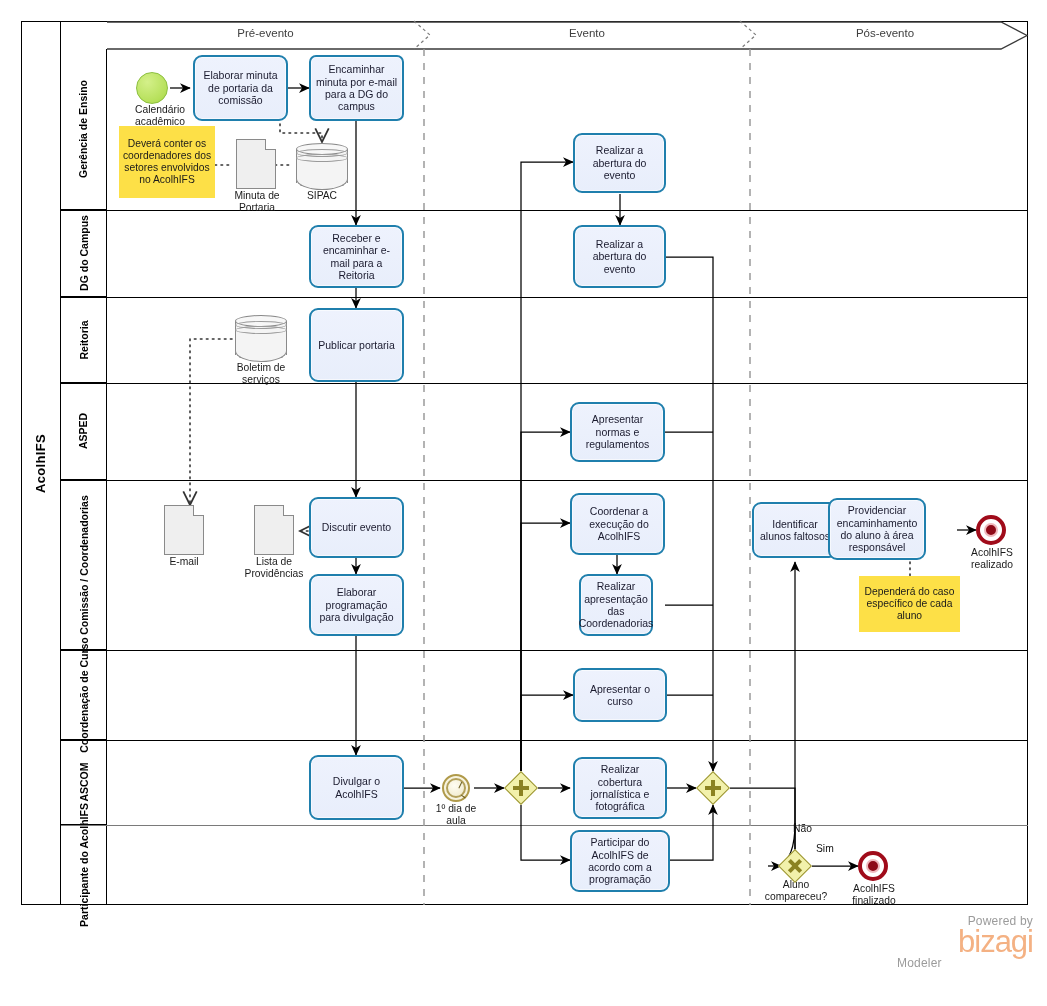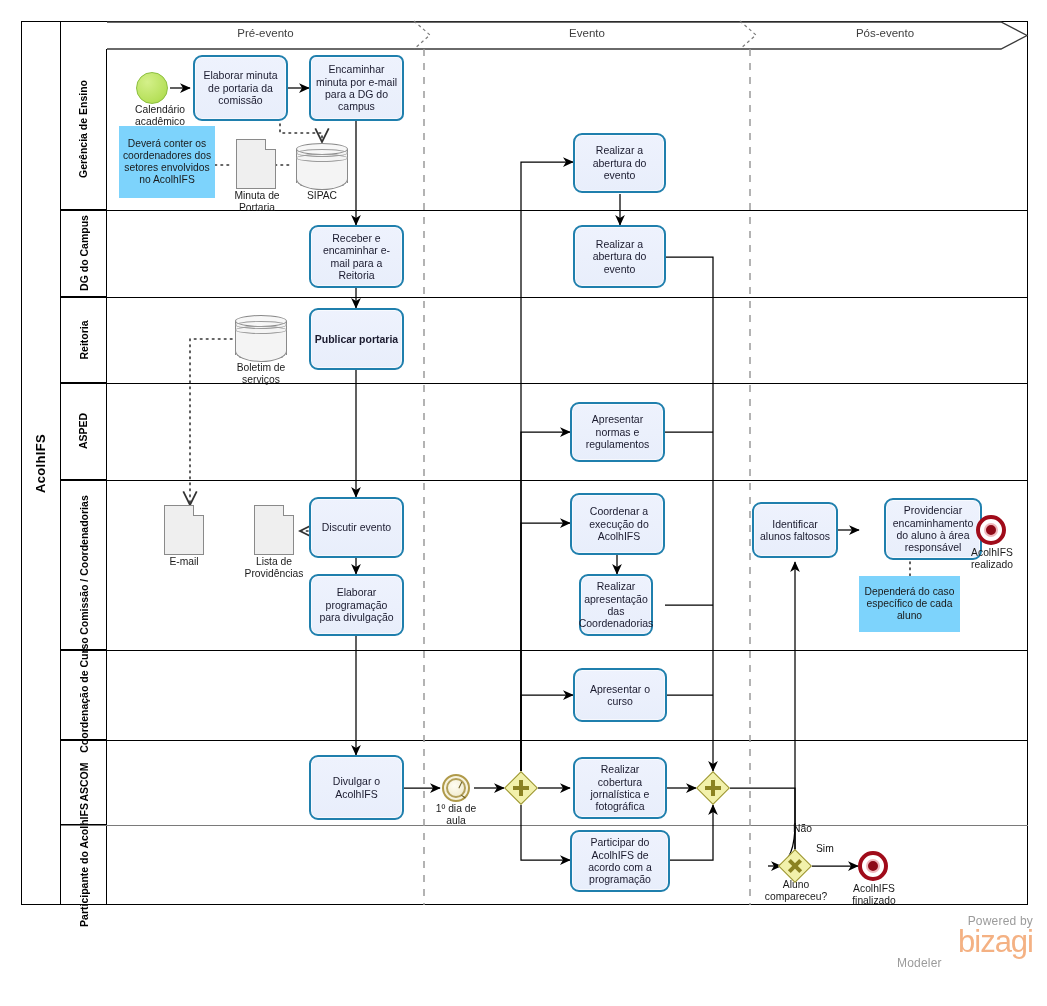--- a/index.html
+++ b/index.html
@@ -58,21 +58,21 @@
     border-left:1px solid #8a8a8a;border-bottom:1px solid #8a8a8a;box-sizing:border-box;}
   .store{position:absolute;width:52px;height:46px;}
   .store .body{position:absolute;left:0;top:6px;width:52px;height:34px;background:#f4f4f4;
     border-left:1px solid #8a8a8a;border-right:1px solid #8a8a8a;box-sizing:border-box;}
   .store .btm{position:absolute;left:0;bottom:-1px;width:52px;height:12px;border:1px solid #8a8a8a;
     border-top:none;border-radius:0 0 26px 26px/0 0 11px 11px;background:#f4f4f4;box-sizing:border-box;}
   .store .top{position:absolute;left:0;top:0;width:52px;height:12px;border:1px solid #8a8a8a;border-radius:50%;background:#f7f7f7;box-sizing:border-box;}
   .store .r1,.store .r2{position:absolute;left:0;width:52px;height:8px;border:1px solid #9a9a9a;border-radius:50%;box-sizing:border-box;}
   .store .r1{top:6px;} .store .r2{top:11px;}
 
-  .note{position:absolute;background:#7dd3fc;color:#1a1a1a;font-size:10.3px;line-height:12.2px;
+  .note{position:absolute;background:#fde047;color:#1a1a1a;font-size:10.3px;line-height:12.2px;
     text-align:center;display:flex;align-items:center;justify-content:center;padding:3px;box-sizing:border-box;}
   .cap{position:absolute;font-size:10.3px;line-height:11.6px;color:#1a1a1a;text-align:center;white-space:pre-line;}
   .flowlbl{position:absolute;font-size:10.3px;color:#111;}
 
   
   .logo{position:absolute;right:14px;bottom:36px;width:140px;text-align:right;}
   .logo .pw{font-size:12px;color:#9b9b9b;letter-spacing:.2px;}
   .logo .bz{font-size:31px;color:#f4b183;letter-spacing:-1px;line-height:28px;font-weight:400;}
   .logo .md{font-size:12px;color:#9b9b9b;letter-spacing:.2px;text-align:left;margin-left:4px;}
   svg{position:absolute;left:0;top:0;overflow:visible;pointer-events:none;}
@@ -229,21 +229,21 @@
     <div class="body"></div>
       <div class="btm"></div>
       <div class="top"></div>
       <div class="r1"></div>
       <div class="r2"></div>
   </div>
   <div class="cap" style="left:292px;top:190px;width:60px;">SIPAC</div>
 
   <div class="task" style="left:309px;top:225px;width:95px;height:63px;">Receber e encaminhar e-mail para a Reitoria</div>
 
-  <div class="task" style="left:309px;top:308px;width:95px;height:62px;font-weight:bold;">Publicar portaria</div>
+  <div class="task" style="left:309px;top:308px;width:95px;height:74px;">Publicar portaria</div>
   <div class="store" style="left:235px;top:315px;">
     <div class="body"></div>
       <div class="btm"></div>
       <div class="top"></div>
       <div class="r1"></div>
       <div class="r2"></div>
   </div>
   <div class="cap" style="left:220px;top:362px;width:82px;">Boletim de serviços</div>
 
   <div class="task" style="left:570px;top:402px;width:95px;height:60px;">Apresentar normas e regulamentos</div>
@@ -254,21 +254,21 @@
   <div class="doc" style="left:254px;top:505px;"></div>
   <div class="cap" style="left:234px;top:556px;width:80px;">Lista de Providências</div>
 
   <div class="task" style="left:309px;top:497px;width:95px;height:61px;">Discutir evento</div>
   <div class="task" style="left:309px;top:574px;width:95px;height:62px;">Elaborar programação para divulgação</div>
 
   <div class="task" style="left:570px;top:493px;width:95px;height:62px;padding-left:6px;">Coordenar a execução do AcolhIFS</div>
   <div class="task" style="left:570px;top:574px;width:74px;height:62px;margin-left:9px;">Realizar apresentação das Coordenadorias</div>
 
   <div class="task" style="left:752px;top:502px;width:86px;height:56px;">Identificar alunos faltosos</div>
-  <div class="task" style="left:884px;top:498px;width:98px;height:62px;">Providenciar encaminhamento do aluno à área responsável</div>
+  <div class="task" style="left:828px;top:498px;width:98px;height:62px;">Providenciar encaminhamento do aluno à área responsável</div>
   <div class="endev" style="left:976px;top:515px;"></div>
   <div class="cap" style="left:957px;top:547px;width:70px;">AcolhIFS realizado</div>
   <div class="note" style="left:859px;top:576px;width:101px;height:56px;">Dependerá do caso específico de cada aluno</div>
 
   <div class="task" style="left:573px;top:133px;width:93px;height:60px;">Realizar a abertura do evento</div>
   <div class="task" style="left:573px;top:225px;width:93px;height:63px;">Realizar a abertura do evento</div>
 
   <div class="task" style="left:573px;top:668px;width:94px;height:54px;">Apresentar o curso</div>
 
   <div class="task" style="left:309px;top:755px;width:95px;height:65px;">Divulgar o AcolhIFS</div>

